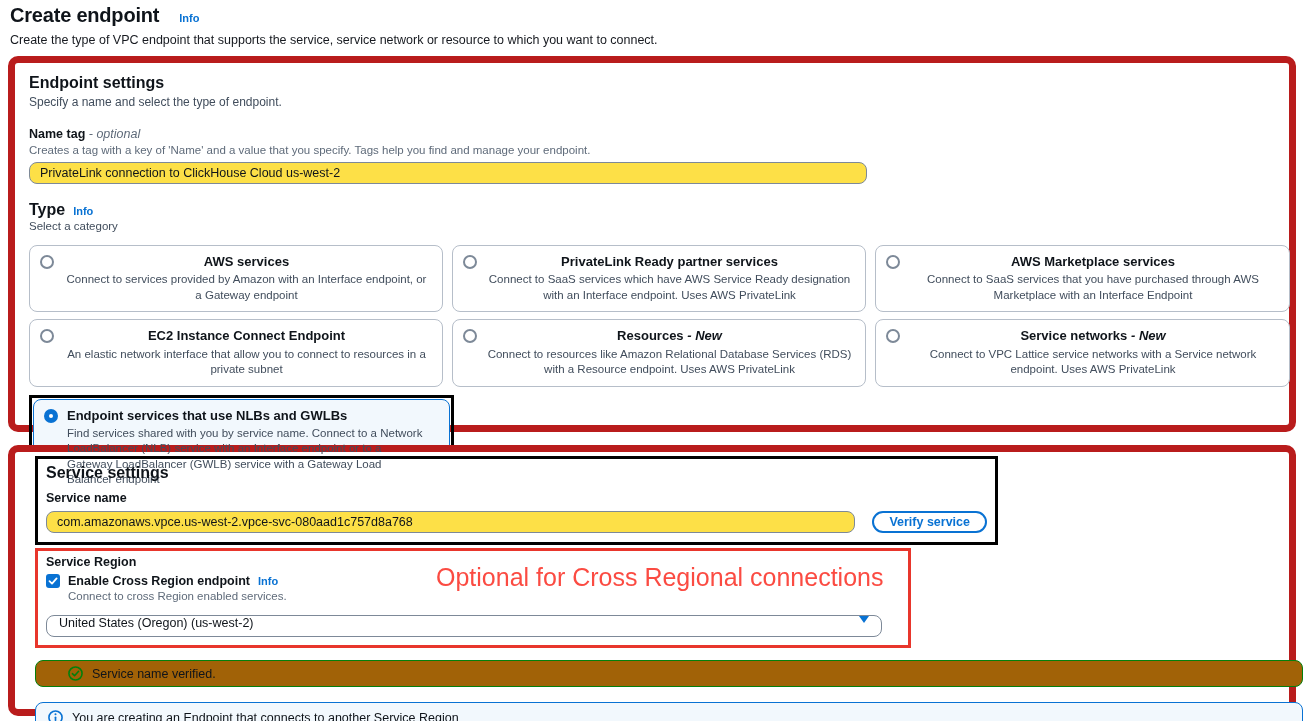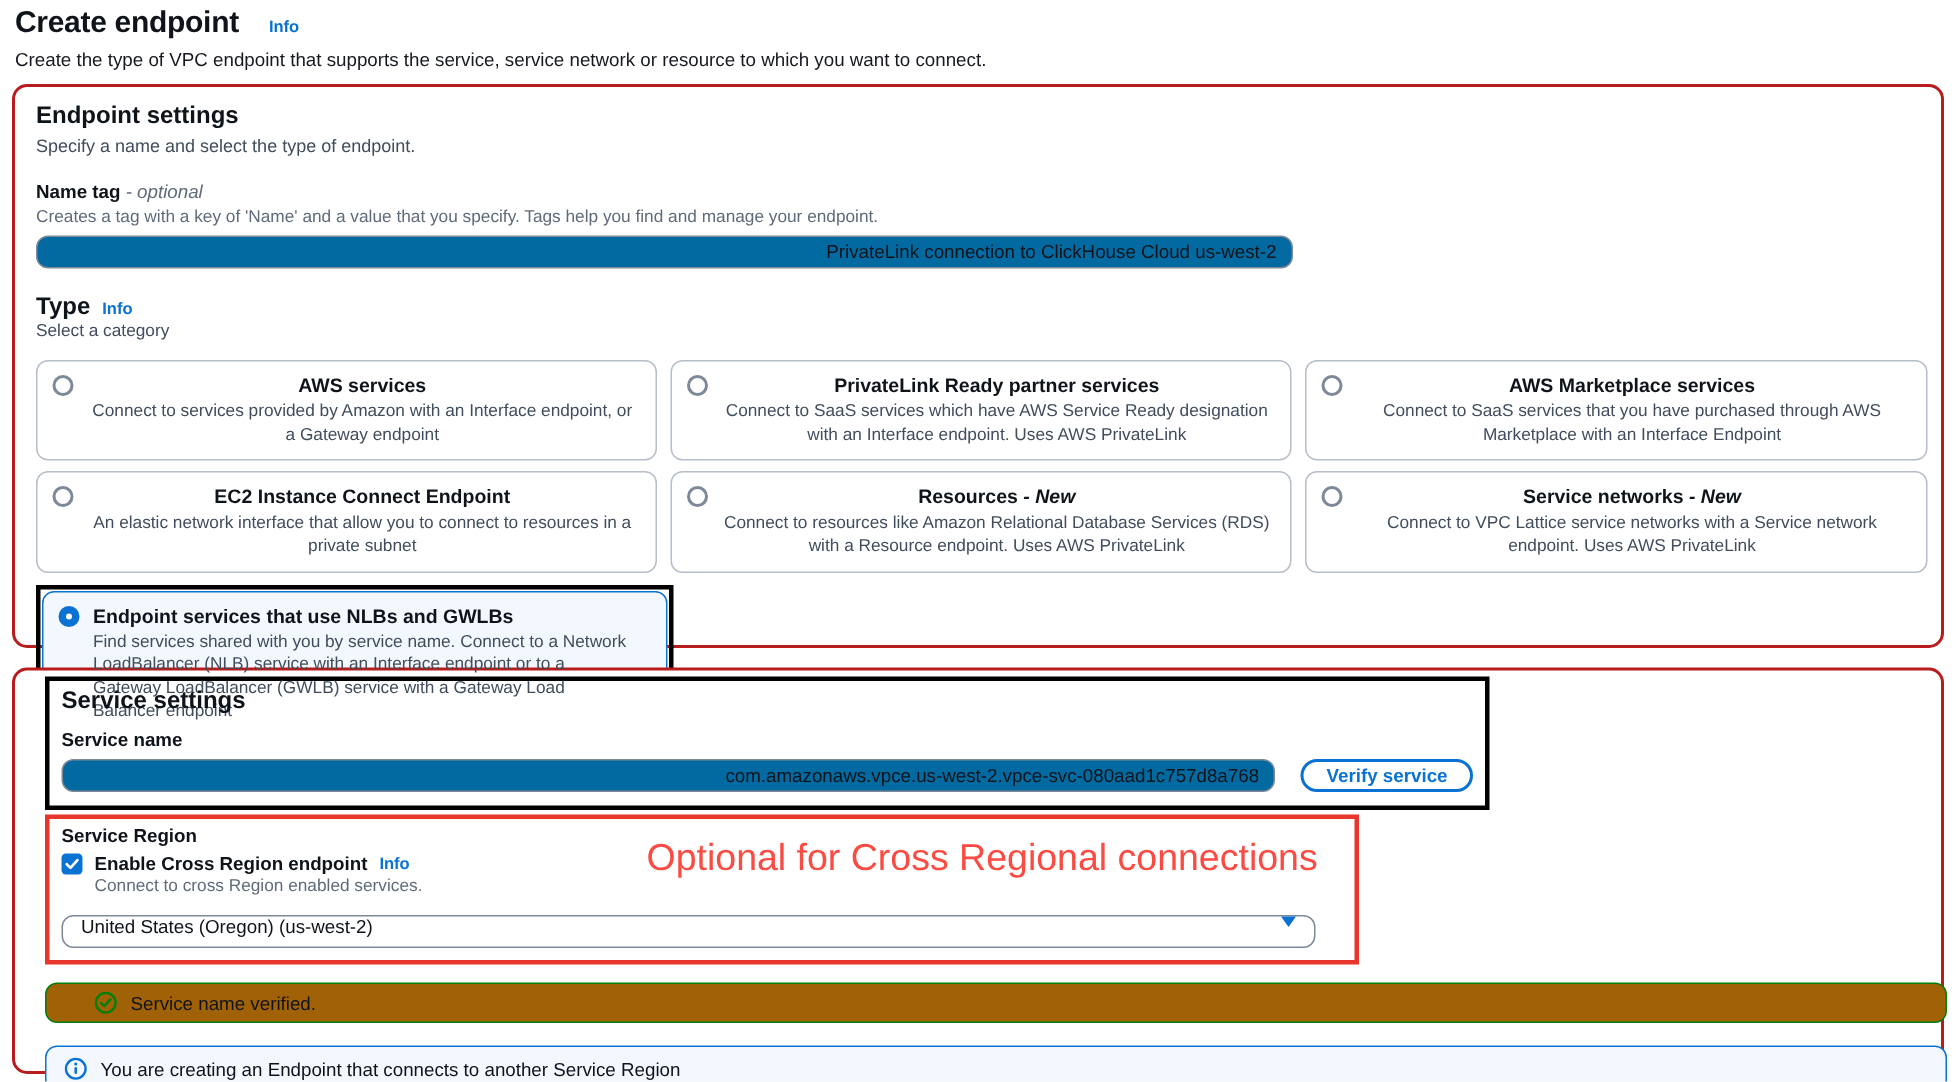--- a/index.html
+++ b/index.html
@@ -7,34 +7,34 @@
     font-family:"Liberation Sans","DejaVu Sans",sans-serif; color:#0f141a; }
 
   
   .page-header { padding:4px 10px 0 10px; }
   .title-row { display:flex; align-items:baseline; gap:20px; }
   .page-title { font-size:20px; font-weight:bold; color:#0f141a; letter-spacing:-0.2px; }
   .info-link { font-size:11px; font-weight:bold; color:#0972d3; cursor:pointer; }
   .page-desc { font-size:12.5px; color:#16191f; margin-top:6px; }
 
   
-  .card { border:2px solid #b91c1c; border-radius:10px; background:#fff; margin:0 8px; }
+  .card { border:7px solid #b91c1c; border-radius:10px; background:#fff; margin:0 8px; }
   .card-1 { margin-top:9px; height:376px; padding:11px 14px; }
   .card-2 { margin-top:13px; height:271px; padding:4px 14px; }
 
   .section-heading { font-size:16px; font-weight:bold; color:#0f141a; }
   .section-desc { font-size:12px; color:#414d5c; margin-top:3px; }
 
   .field-label { font-size:12.5px; font-weight:bold; color:#0f141a; }
   .optional { font-weight:normal; font-style:italic; color:#5f6b7a; }
   .help-text { font-size:11.5px; color:#5f6b7a; margin-top:2px; }
 
   .text-input { display:block; width:838px; height:22px; border:1px solid #7d8998;
     border-radius:8px; padding:0 10px; font-size:12.5px; color:#0f141a;
-    font-family:"Liberation Sans","DejaVu Sans",sans-serif; background:#0369a1;text-align:right; }
+    font-family:"Liberation Sans","DejaVu Sans",sans-serif; background:#fde047; }
 
   
   .type-heading-row { display:flex; align-items:baseline; gap:8px; margin-top:17px; }
   .type-desc { font-size:11.5px; color:#414d5c; margin-top:1px; }
   .tile-grid { display:grid; grid-template-columns:414px 414px 415px; column-gap:9px;
     row-gap:7px; margin-top:13px;text-align:center; }
   .tile { border:1px solid #b6bec9; border-radius:8px; background:#fff;
     padding:8px 12px 8px 10px; display:flex; gap:9px; cursor:pointer; }
   .tile-title { font-size:13px; font-weight:bold; color:#0f141a; line-height:1.25; }
   .tile-suffix { font-weight:bold; font-style:italic; }

